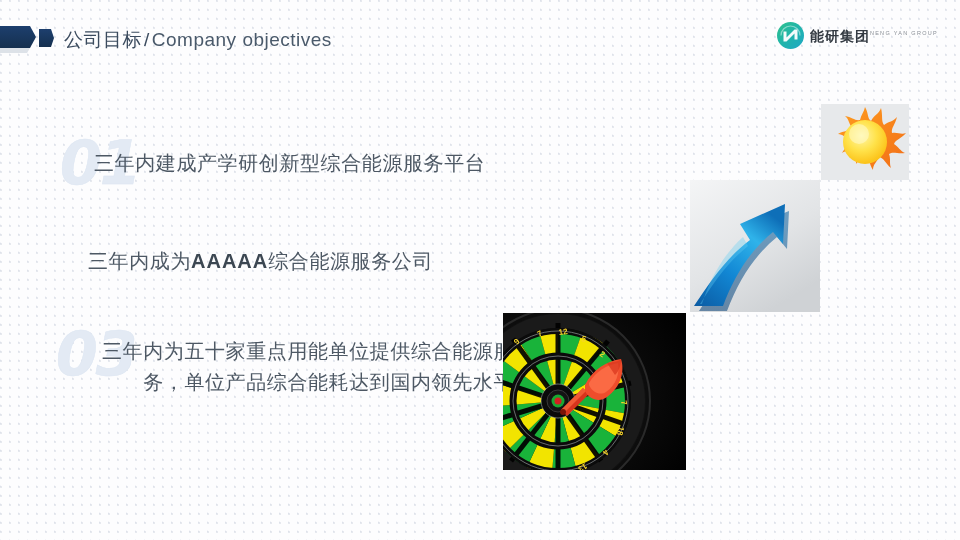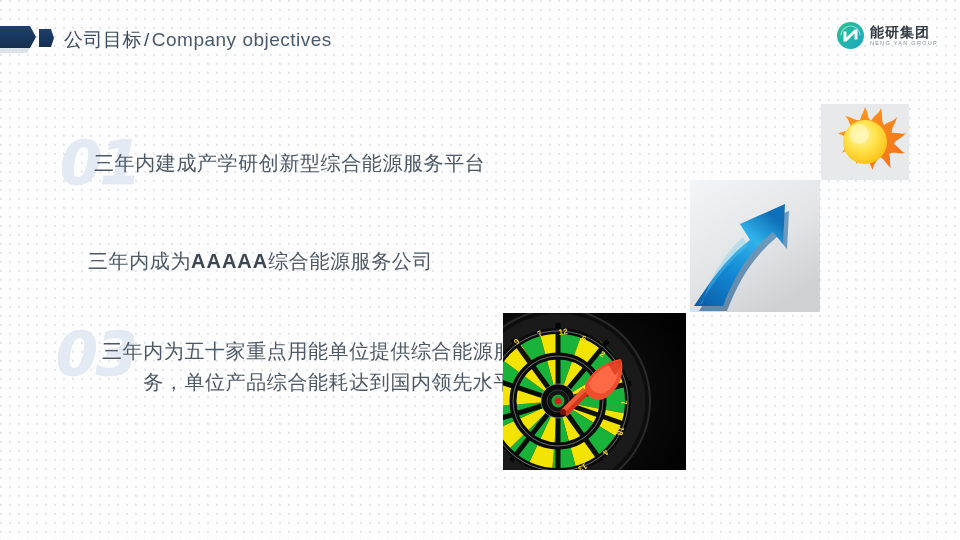--- a/index.html
+++ b/index.html
@@ -29,21 +29,21 @@
   .title .cn{color:#3b4b5e;}
   .title .sep{color:#3b4b5e;padding:0 2px;}
   .title .en{color:#4a5a6b;}
 
   
   .logo{position:absolute;right:22px;top:22px;display:flex;align-items:center;gap:6px;}
   .logo-mark{width:27px;height:27px;border-radius:50%;
     background:linear-gradient(135deg,#2fc08c 0%,#21b6a8 45%,#1ea7c6 100%);
     position:relative;flex:0 0 auto;}
   .logo-mark svg{position:absolute;left:0;top:0;}
-  .logo-text{display:flex;flex-direction:column;justify-content:flex-start;line-height:1;}
+  .logo-text{display:flex;flex-direction:row;justify-content:flex-start;line-height:1;}
   .logo-cn{font-size:14px;font-weight:bold;color:#333a42;letter-spacing:1px;}
   .logo-en{font-size:5.5px;color:#8a8f96;letter-spacing:1.3px;margin-top:2.5px;}
 
   
   .objective{position:absolute;}
   .obj-num{
     position:absolute;left:0;top:0;
     font-family:"DejaVu Sans",sans-serif;
     font-size:60px;font-weight:bold;font-style:italic;
     color:#e3eaf4;letter-spacing:-2px;line-height:1;

